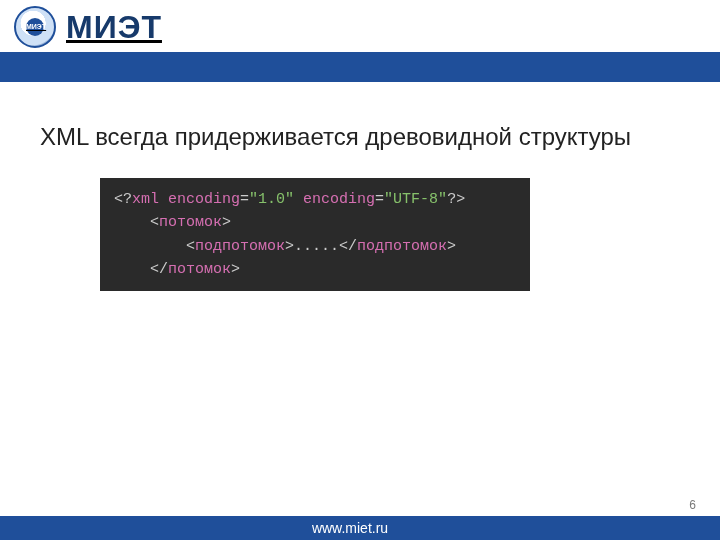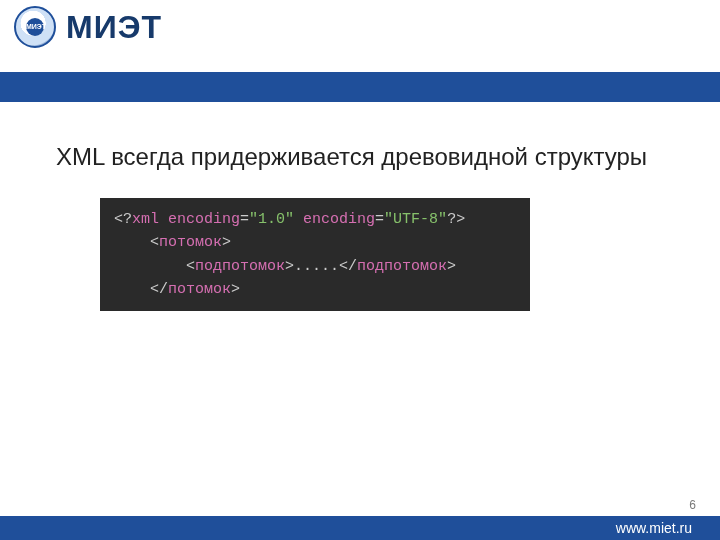--- a/index.html
+++ b/index.html
@@ -8,22 +8,23 @@
     width: 720px;
     height: 540px;
     font-family: Arial, Helvetica, sans-serif;
     background: #ffffff;
     overflow: hidden;
     position: relative;
   }
   .header {
     display: flex;
     align-items: center;
-    padding: 6px 14px 24px 14px;
+    padding: 6px 14px 4px 14px;
     background: #ffffff;
+    text-decoration: underline;
   }
   .logo {
     width: 42px;
     height: 42px;
     border-radius: 50%;
     border: 2px solid #1f4f9a;
     box-sizing: border-box;
     display: flex;
     align-items: center;
     justify-content: center;
@@ -64,21 +65,21 @@
     background: #1f4f9a;
     width: 100%;
   }
   .content {
     padding: 40px 40px 0 40px;
   }
   .slide-title {
     font-size: 24px;
     color: #222;
     line-height: 1.25;
-    margin: 0 0 26px 16px;
+    margin: 0 0 26px 0;
     font-weight: 400;
   }
   .code-block {
     background: #2a2a2a;
     color: #d9d9d9;
     padding: 10px 14px;
     font-family: "Consolas", "Courier New", monospace;
     font-size: 15px;
     line-height: 1.55;
     width: 430px;
@@ -102,22 +103,22 @@
     position: absolute;
     left: 0;
     bottom: 0;
     width: 100%;
     height: 24px;
     background: #1f4f9a;
     color: #ffffff;
     font-size: 14px;
     display: flex;
     align-items: center;
-    justify-content: flex-end;
-    padding-right: 28px;
+    justify-content: center;
+    padding-right: 20px;
     box-sizing: border-box;
   }
 </style>
 </head>
 <body>
 
 <div class="header">
   <div class="logo">
     <div class="logo-inner">МИЭТ</div>
   </div>

